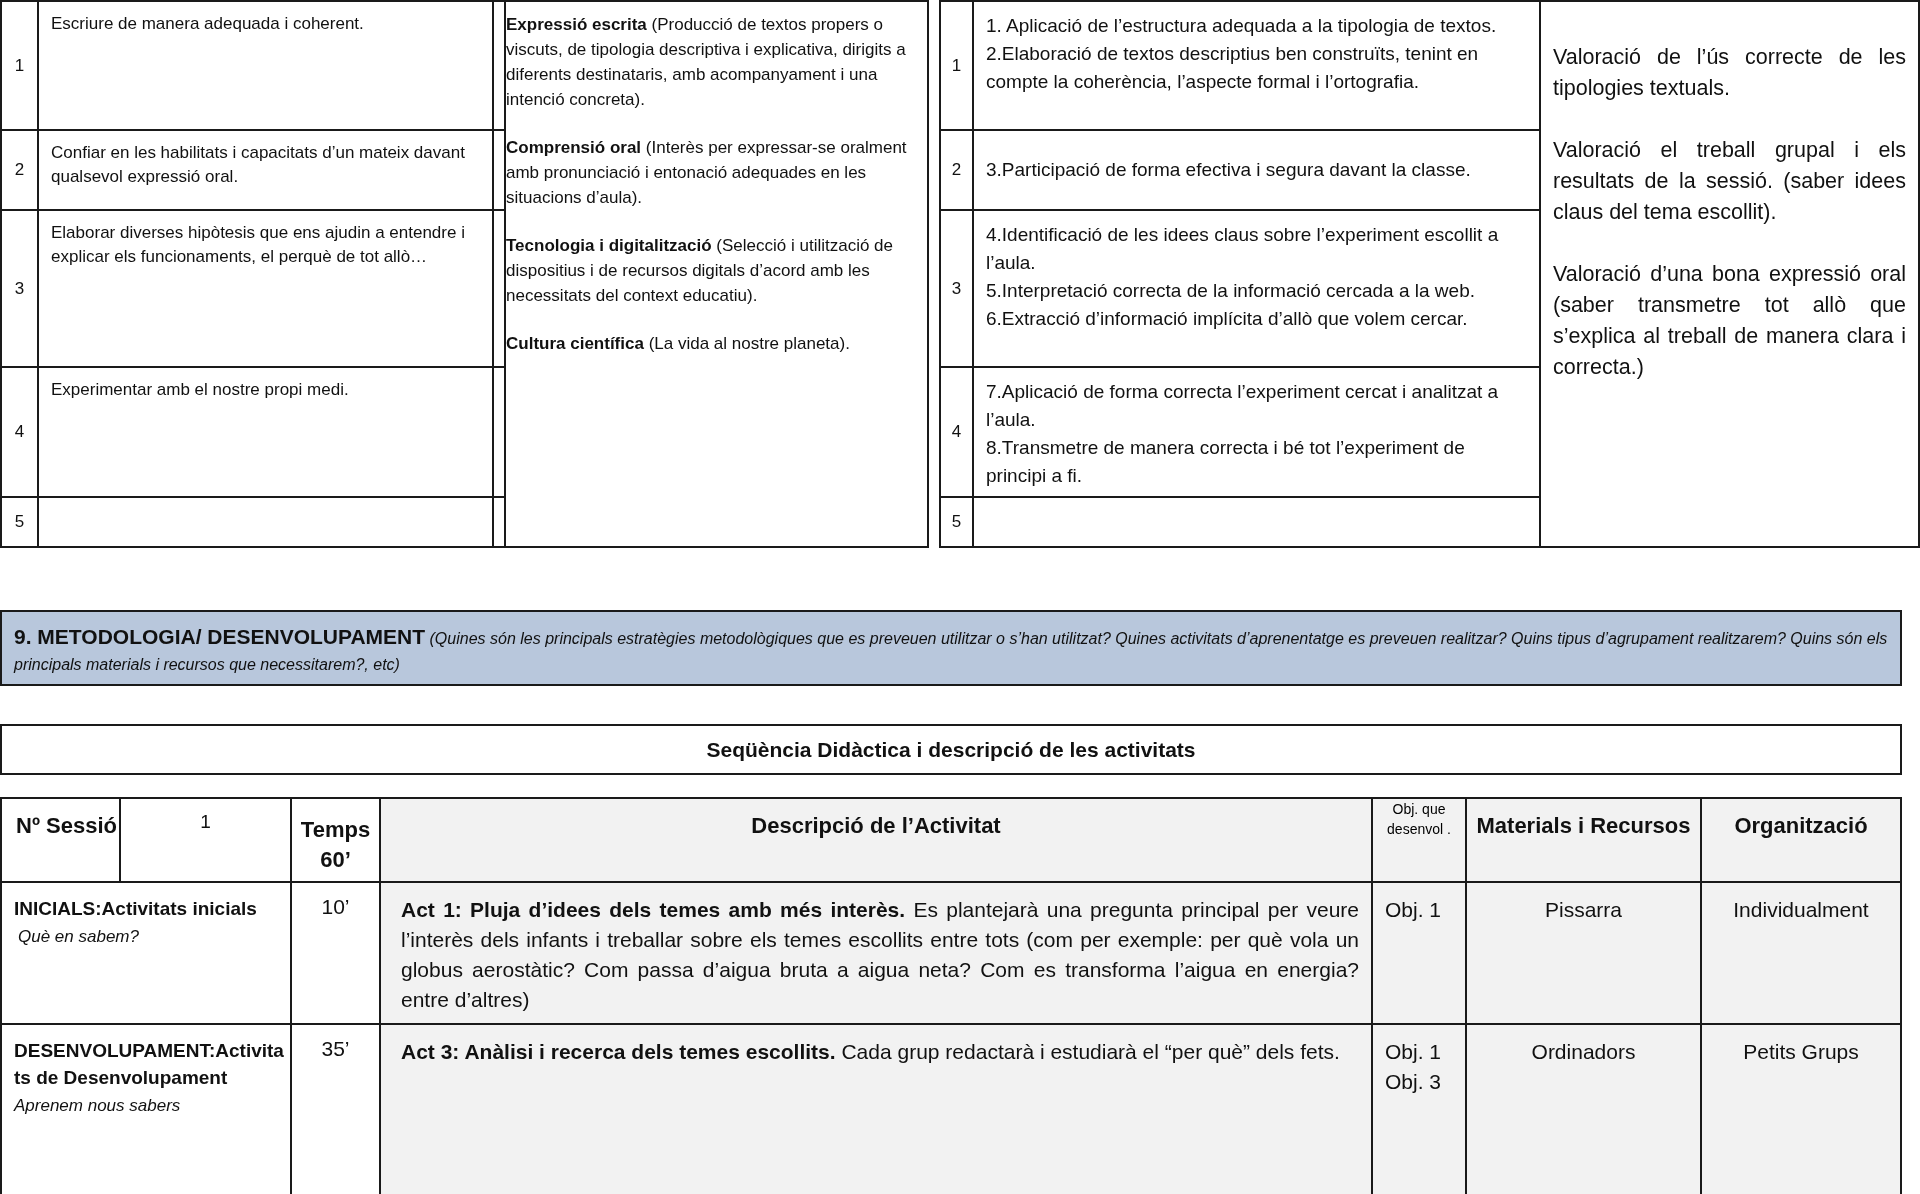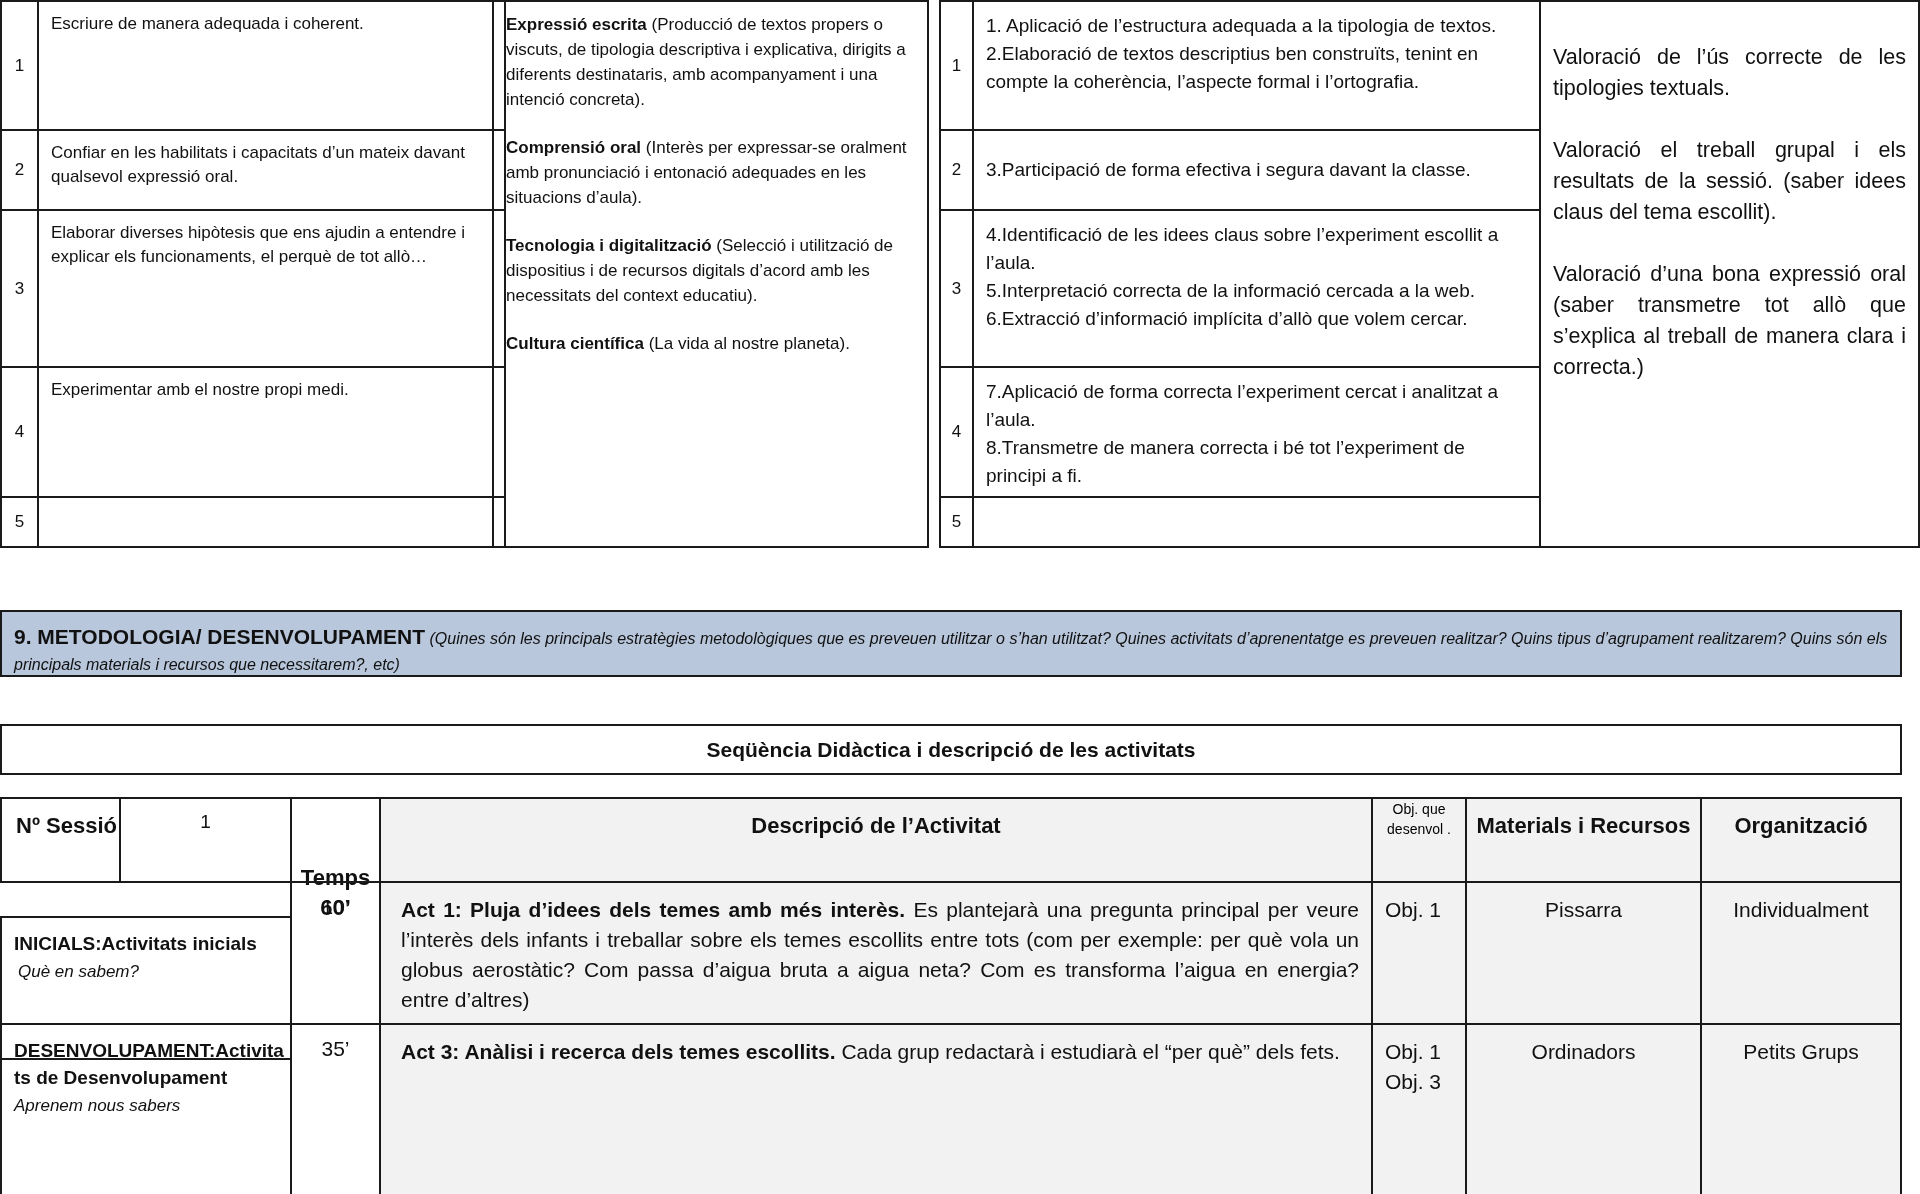--- a/index.html
+++ b/index.html
@@ -95,51 +95,51 @@
   <div class="abs b num" style="left:939px;top:496px;width:35px;height:52px;">5</div>
   <div class="abs b crit-text" style="left:972px;top:496px;width:569px;height:52px;"></div>
 
   <div class="abs b eval-text" style="left:1539px;top:0;width:381px;height:548px;">
     <p>Valoració de l’ús correcte de les tipologies textuals.</p>
     <p>Valoració el treball grupal i  els resultats de la sessió. (saber idees claus del tema escollit).</p>
     <p>Valoració d’una bona expressió oral (saber transmetre tot allò que s’explica al treball de manera clara i correcta.)</p>
   </div>
 </div>
 
-<div class="abs b band" style="left:0;top:610px;width:1902px;height:67px;">
+<div class="abs b band" style="left:0;top:610px;width:1902px;height:76px;">
   <span class="title">9. METODOLOGIA/ DESENVOLUPAMENT</span><span class="hint"> (Quines són les principals estratègies metodològiques que es preveuen utilitzar o s’han utilitzat? Quines activitats d’aprenentatge es preveuen realitzar? Quins tipus d’agrupament realitzarem? Quins són els principals materials i recursos que necessitarem?, etc)</span>
 </div>
 <div class="abs b seq" style="left:0;top:684px;width:1902px;height:51px;">Seqüència Didàctica i descripció de les activitats</div>
 
 <div>
 
   <div class="abs b" style="left:0;top:797px;width:121px;height:86px;">
     <div class="hdr" style="text-align:left;padding-left:14px;">Nº Sessió</div>
   </div>
   <div class="abs b" style="left:119px;top:797px;width:173px;height:86px;">
     <div style="font-size:19px;text-align:center;padding-top:12px;">1</div>
   </div>
   <div class="abs b" style="left:290px;top:797px;width:91px;height:86px;">
-    <div class="hdr" style="padding-top:16px;margin-top:48px;">Temps</div>
+    <div class="hdr" style="padding-top:16px;">Temps</div>
     <div class="hdr" style="padding-top:0;">60’</div>
   </div>
   <div class="abs b gray" style="left:379px;top:797px;width:994px;height:86px;">
     <div class="hdr">Descripció de l’Activitat</div>
   </div>
   <div class="abs b gray" style="left:1371px;top:797px;width:96px;height:86px;">
     <div class="hdr-small">Obj. que desenvol .</div>
   </div>
   <div class="abs b gray" style="left:1465px;top:797px;width:237px;height:86px;">
     <div class="hdr">Materials i Recursos</div>
   </div>
   <div class="abs b gray" style="left:1700px;top:797px;width:202px;height:86px;">
     <div class="hdr">Organització</div>
   </div>
 
-  <div class="abs b phase" style="left:0;top:881px;width:292px;height:144px;margin-top:35px;">
+  <div class="abs b phase" style="left:0;top:881px;width:292px;height:144px;">
     <div><b>INICIALS:Activitats inicials</b></div>
     <div style="padding-left:4px;"><i>Què en sabem?</i></div>
   </div>
   <div class="abs b time" style="left:290px;top:881px;width:91px;height:144px;">10’</div>
   <div class="abs b gray desc" style="left:379px;top:881px;width:994px;height:144px;">
     <p><b>Act 1: Pluja d’idees dels temes amb més interès.</b><span> Es plantejarà una pregunta principal per veure l’interès dels infants i treballar sobre els temes escollits entre tots (com per exemple: per què vola un globus aerostàtic? Com passa d’aigua bruta a aigua neta? Com es transforma l’aigua en energia? entre d’altres)</span></p>
   </div>
   <div class="abs b gray obj-val" style="left:1371px;top:881px;width:96px;height:144px;">
     <div>Obj. 1</div>
   </div>

